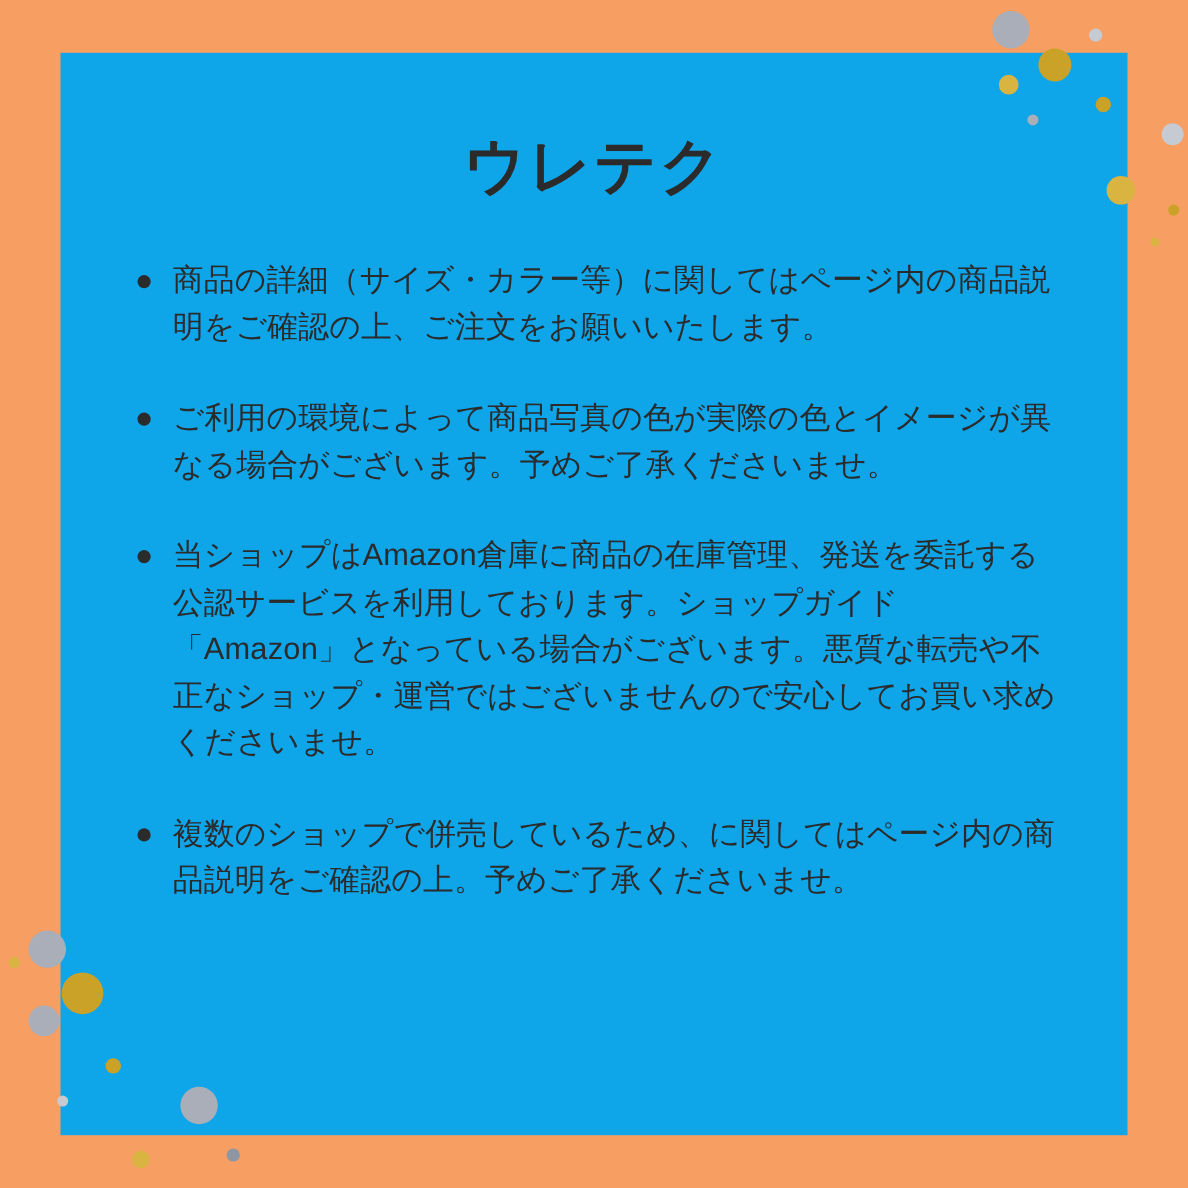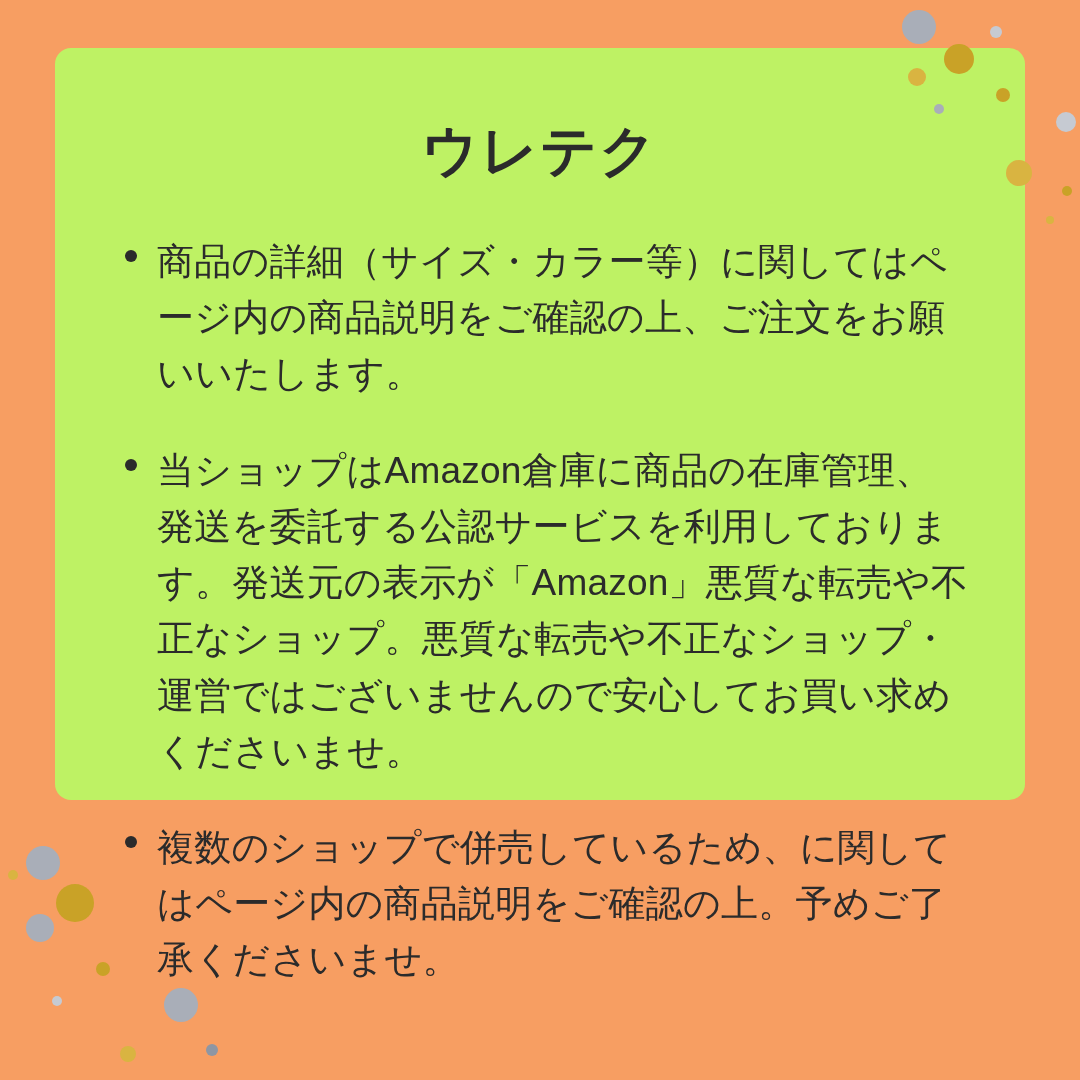--- a/index.html
+++ b/index.html
@@ -20,26 +20,25 @@
     height: 1080px;
     background: #F79E62;
   }
 
   
   .card {
     position: absolute;
     left: 55px;
     top: 48px;
     width: 970px;
-    height: 752px;
-    background: #bef264;
+    height: 984px;
+    background: #0ea5e9;
     box-sizing: border-box;
     padding: 42px 56px 40px 56px;
     z-index: 2;
-    border-radius: 16px;
   }
 
   .title-block {
     text-align: center;
     margin-top: 24px;
     margin-bottom: 46px;
   }
   .title-line {
     font-size: 56px;
     font-weight: bold;
@@ -50,21 +49,21 @@
 
   .bullets {
     margin: 0;
     padding: 0;
     list-style: none;
   }
   .bullet {
     position: relative;
     padding-left: 46px;
     margin-bottom: 40px;
-    font-size: 37px;
+    font-size: 28px;
     line-height: 1.52;
     color: #2b2b2b;
     letter-spacing: 0.2px;
   }
   .bullet:last-child { margin-bottom: 0; }
   .bullet .dot {
     position: absolute;
     left: 14px;
     top: 16px;
     width: 12px;
@@ -117,21 +116,25 @@
       <div class="title-line">ウレテク</div>
     </div>
 
     <ul class="bullets">
       <li class="bullet">
         <span class="dot"></span>
         <span>商品の詳細（サイズ・カラー等）に関してはページ内の商品説明をご確認の上、ご注文をお願いいたします。</span>
       </li>
       <li class="bullet">
         <span class="dot"></span>
-        <span>当ショップはAmazon倉庫に商品の在庫管理、発送を委託する公認サービスを利用しております。発送元の表示が「Amazon」悪質な転売や不正なショップ。悪質な転売や不正なショップ・運営ではございませんので安心してお買い求めくださいませ。</span>
+        <span>ご利用の環境によって商品写真の色が実際の色とイメージが異なる場合がございます。予めご了承くださいませ。</span>
+      </li>
+      <li class="bullet">
+        <span class="dot"></span>
+        <span>当ショップはAmazon倉庫に商品の在庫管理、発送を委託する公認サービスを利用しております。ショップガイド「Amazon」となっている場合がございます。悪質な転売や不正なショップ・運営ではございませんので安心してお買い求めくださいませ。</span>
       </li>
       <li class="bullet">
         <span class="dot"></span>
         <span>複数のショップで併売しているため、に関してはページ内の商品説明をご確認の上。予めご了承くださいませ。</span>
       </li>
     </ul>
 
   </div>
 </div>
 

